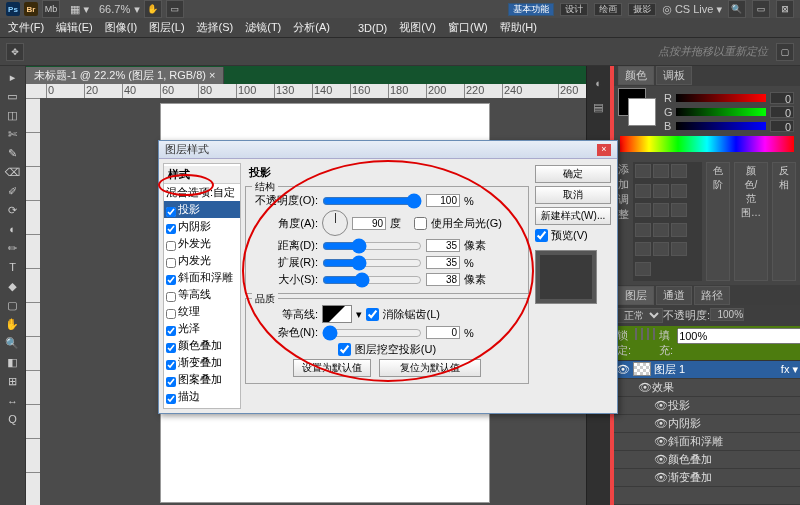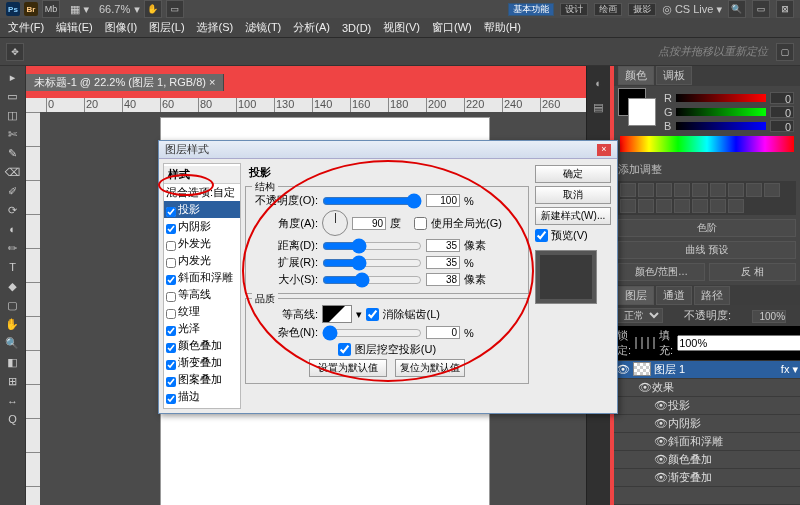--- a/index.html
+++ b/index.html
@@ -10,21 +10,21 @@
 .topright{display:flex;gap:6px;align-items:center}
 .chip{background:#333;border:1px solid #555;padding:0 4px;height:13px;line-height:11px;font-size:9px;color:#ccc}
 .menubar{height:20px;background:#454545;display:flex;align-items:center;padding:0 8px;gap:12px;color:#eee;font-size:11px;border-bottom:1px solid #2a2a2a}
 .optbar{height:28px;background:#454545;display:flex;align-items:center;padding:0 6px;gap:8px;color:#aaa;font-size:10px;border-bottom:1px solid #333}
 .optbar .msg{flex:1;text-align:right;font-style:italic;color:#888}
 .mini-icon{width:18px;height:18px;background:#3a3a3a;border:1px solid #555;display:flex;align-items:center;justify-content:center;color:#ccc;font-size:9px}
 .workspace{display:flex;height:439px}
 .toolcol{width:26px;background:#454545;border-right:1px solid #333;display:flex;flex-direction:column;align-items:center;padding-top:2px;gap:1px}
 .toolcol .t{width:22px;height:18px;display:flex;align-items:center;justify-content:center;color:#ccc;font-size:11px;cursor:pointer}
 .center{flex:1;display:flex;flex-direction:column;background:#3a3a3a;position:relative}
-.doctab{height:32px;background:#ef4444;display:flex;align-items:center;font-size:10px;color:#eee}
+.doctab{height:18px;background:#14532d;display:flex;align-items:center;font-size:10px;color:#eee}
 .doctab .tab{background:#6a6a6a;padding:1px 8px;border-right:1px solid #444}
 .ruler-h{height:14px;background:#e8e8e8;position:relative;overflow:hidden;font-size:8px;color:#555}
 .ruler-h .tick{position:absolute;top:0;height:14px;border-left:1px solid #888;padding-left:1px}
 .canvasrow{flex:1;display:flex}
 .ruler-v{width:14px;background:#e8e8e8;position:relative}
 .ruler-v .tick{position:absolute;left:0;width:14px;border-top:1px solid #888}
 .canvas-area{flex:1;background:#4b4b4b;position:relative;overflow:hidden}
 .page{position:absolute;left:120px;top:5px;width:330px;height:400px;background:#fff;border:1px solid #999}
 .rightcol{width:24px;background:#303030;border-left:1px solid #222;display:flex;flex-direction:column;align-items:center;gap:6px;padding-top:8px}
 .rightcol .ri{width:18px;height:18px;color:#aaa;display:flex;align-items:center;justify-content:center;font-size:11px}
@@ -34,29 +34,29 @@
 .ptab.on{background:#5a5a5a}
 .color-p{padding:6px;display:flex;flex-direction:column;gap:2px}
 .swatch{width:28px;height:28px;background:#000;border:1px solid #888;position:absolute}
 .slider-row{display:flex;align-items:center;gap:4px;font-size:9px;color:#ccc}
 .slider-row .lab{width:8px}
 .slider-row .track{flex:1;height:8px;background:linear-gradient(to right,#000,#f00);position:relative}
 .slider-row.g .track{background:linear-gradient(to right,#000,#0f0)}
 .slider-row.b .track{background:linear-gradient(to right,#000,#00f)}
 .slider-row .num{width:24px;height:12px;background:#333;border:1px solid #555;text-align:right;padding-right:2px}
 .spectrum{height:16px;background:linear-gradient(to right,red,yellow,lime,cyan,blue,magenta,red);margin-top:2px}
-.adj-p{padding:4px;display:flex;flex-direction:column;gap:4px;font-size:10px;color:#bbb}
+.adj-p{padding:4px;display:flex;flex-direction:row;gap:4px;font-size:10px;color:#bbb}
 .adj-icons{display:flex;flex-wrap:wrap;gap:2px;padding:2px;background:#3a3a3a}
 .adj-icons .ai{width:16px;height:14px;background:#4a4a4a;border:1px solid #555}
 .btn-dark{background:#4a4a4a;border:1px solid #555;color:#ccc;padding:1px 6px;font-size:10px;text-align:center}
 .layers-p{display:flex;flex-direction:column;flex:1}
-.l-controls{display:flex;align-items:flex-end;gap:21px;padding:3px;font-size:10px;color:#ccc;background:#3e3e3e}
+.l-controls{display:flex;align-items:flex-start;gap:0;padding:3px;font-size:10px;color:#ccc;background:#3e3e3e}
 .l-controls select{font-size:10px;background:#4a4a4a;color:#ccc;border:1px solid #555;padding:0 2px}
 .l-controls input{width:34px;font-size:10px;background:#4a4a4a;color:#ccc;border:1px solid #555;text-align:right}
-.l-locks{display:flex;align-items:center;gap:4px;padding:2px 3px;font-size:10px;color:#ccc;background:#000000;border-bottom:1px solid #333}
+.l-locks{display:flex;align-items:flex-start;gap:4px;padding:2px 3px;font-size:10px;color:#ccc;background:#4d7c0f;border-bottom:1px solid #333}
 .l-locks .li{width:12px;height:12px;background:#555;border:1px solid #666}
 .layer-list{flex:1;background:#4a4a4a;overflow:auto;font-size:10px;color:#ddd}
 .layer{display:flex;align-items:center;padding:1px 2px;border-bottom:1px solid #3a3a3a;min-height:18px}
 .layer.sel{background:#2b5f9e;color:#fff}
 .layer .eye{width:14px;text-align:center}
 .layer .thumb{width:18px;height:14px;background:#fff;border:1px solid #888;margin:0 3px}
 .layer .thumb.checker{background:repeating-conic-gradient(#ccc 0 25%,#fff 0 50%) 0 0/6px 6px}
 .layer.fx{padding-left:24px}
 .layer.fx2{padding-left:40px}
 .layer.fx .eye{width:14px}
@@ -114,21 +114,21 @@
 </div>
 
 <div class="menubar" id="menubar">
     <span style="cursor: pointer;">文件(F)</span>
     <span style="cursor: pointer;">编辑(E)</span>
     <span style="cursor: pointer;">图像(I)</span>
     <span style="cursor: pointer;">图层(L)</span>
     <span style="cursor: pointer;">选择(S)</span>
     <span style="cursor: pointer;">滤镜(T)</span>
     <span style="cursor: pointer;">分析(A)</span>
-    <span style="cursor: pointer;">3D(D)</span>
+    <span style="cursor: pointer; margin-left: 16px;">3D(D)</span>
     <span style="cursor: pointer;">视图(V)</span>
     <span style="cursor: pointer;">窗口(W)</span>
     <span style="cursor: pointer;">帮助(H)</span>
   </div>
 
 <div class="optbar">
   <div class="mini-icon">✥</div>
   <div class="msg">点按并拖移以重新定位</div>
   <div class="mini-icon">▢</div>
 </div>
@@ -167,21 +167,21 @@
         <div class="tick" style="left: 134px;">60</div>
         <div class="tick" style="left: 172px;">80</div>
         <div class="tick" style="left: 210px;">100</div>
         <div class="tick" style="left: 248px;">130</div>
         <div class="tick" style="left: 286px;">140</div>
         <div class="tick" style="left: 324px;">160</div>
         <div class="tick" style="left: 362px;">180</div>
         <div class="tick" style="left: 400px;">200</div>
         <div class="tick" style="left: 438px;">220</div>
         <div class="tick" style="left: 476px;">240</div>
-        <div class="tick" style="left: 514px;">260</div>
+        <div class="tick" style="left: 532px;">260</div>
       </div>
     <div class="canvasrow">
       <div class="ruler-v" id="rulerV">
           <div class="tick" style="top: 0px;"></div>
           <div class="tick" style="top: 34px;"></div>
           <div class="tick" style="top: 68px;"></div>
           <div class="tick" style="top: 102px;"></div>
           <div class="tick" style="top: 136px;"></div>
           <div class="tick" style="top: 170px;"></div>
           <div class="tick" style="top: 204px;"></div>
@@ -253,21 +253,20 @@
           <div class="ai"></div>
           <div class="ai"></div>
           <div class="ai"></div>
           <div class="ai"></div>
           <div class="ai"></div>
           <div class="ai"></div>
           <div class="ai"></div>
           <div class="ai"></div>
         </div>
       <div class="btn-dark">色阶</div>
-      <div class="btn-dark">曲线  预设</div>
       <div style="display:flex;gap:4px">
         <div class="btn-dark" style="flex:1">颜色/范围…</div>
         <div class="btn-dark" style="flex:1">反 相</div>
       </div>
     </div>
 
     <div class="phead">
         <span class="ptab on">图层</span>
         <span class="ptab">通道</span>
         <span class="ptab">路径</span>
@@ -440,21 +439,21 @@
             <input type="range" value="0" style="">
             <input type="text" value="0" style="">
             <span class="unit">%</span>
           </div>
         <div class="frow" style="justify-content:center">
             <input type="checkbox" checked="" style="">
             <span>图层挖空投影(U)</span>
           </div>
         <div class="frow" style="justify-content:center;gap:8px">
           <div class="win-btn" style="padding:0 8px">设置为默认值</div>
-          <div class="win-btn" style="padding:0 4px">复位为默认值</div>
+          <div class="win-btn" style="padding:0 20px">复位为默认值</div>
         </div>
       </div>
     </div>
     <div class="dlg-right">
       <div class="win-btn">确定</div>
       <div class="win-btn">取消</div>
       <div class="win-btn">新建样式(W)...</div>
       <label style="display:flex;align-items:center;gap:3px;font-size:10px">
           <input type="checkbox" checked="" style="">
           <span>预览(V)</span>

